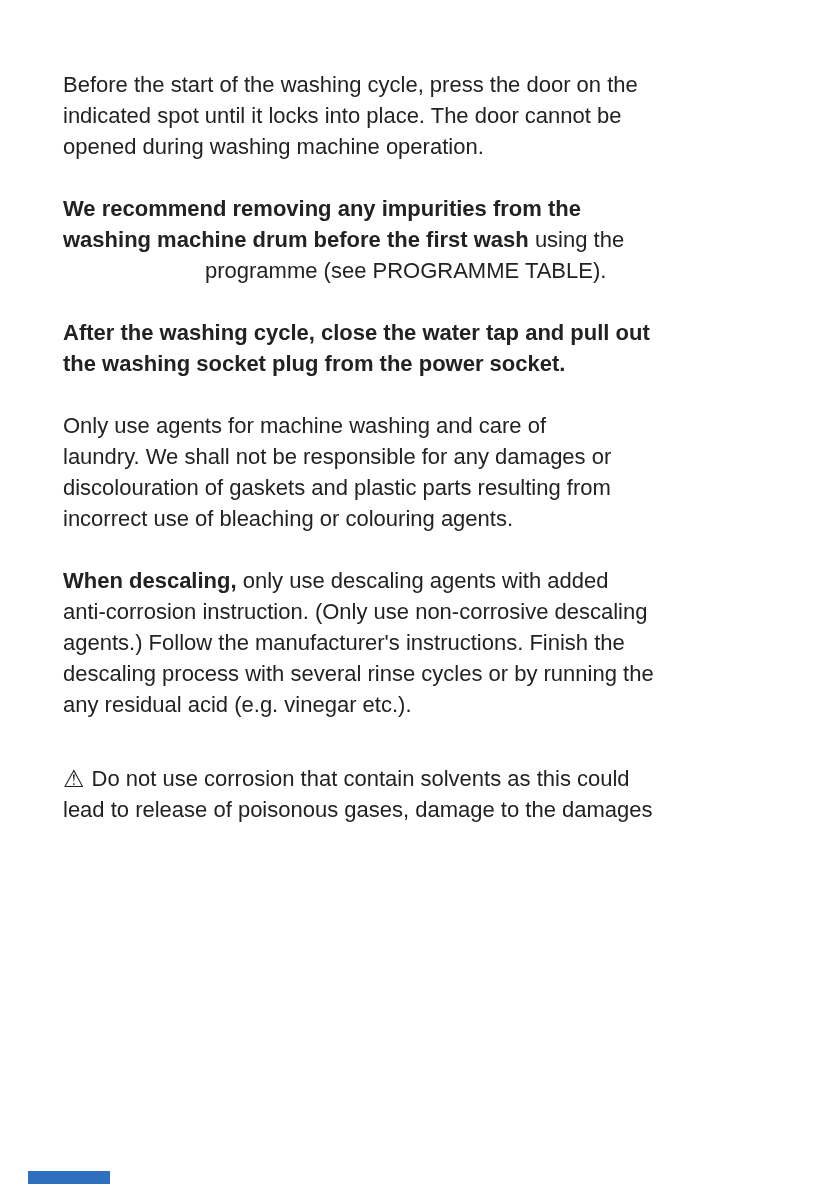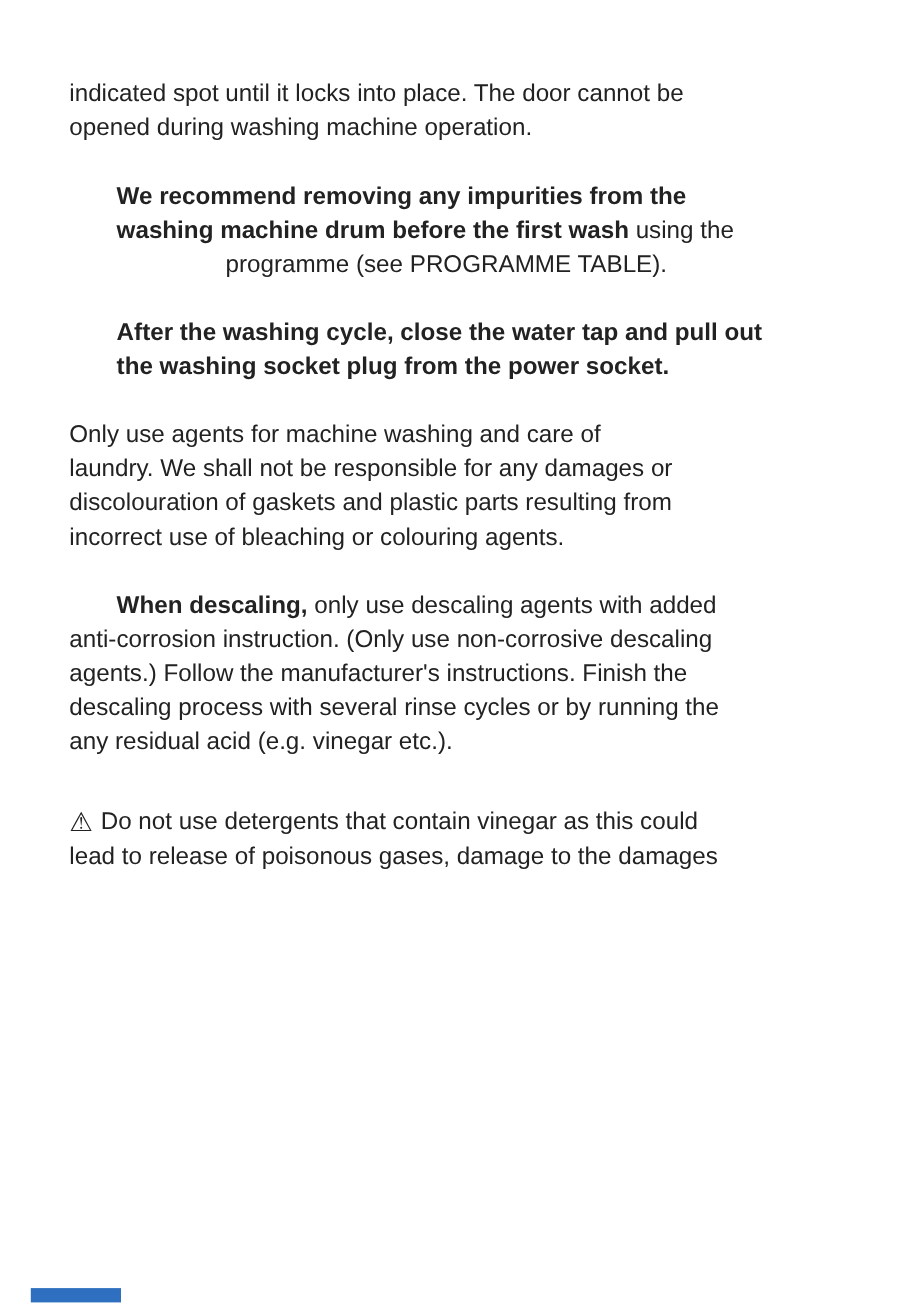--- a/index.html
+++ b/index.html
@@ -14,21 +14,21 @@
     overflow:hidden;
   }
   .content{
     position:absolute;
     left:63px;top:69px;
     width:712px;
   }
   .paragraph{margin:0 0 31px 0;}
   .paragraph.warning{margin-top:42px;}
   .line{white-space:nowrap;}
-  .bold{font-weight:bold;margin-left:43px;}
+  .bold{font-weight:bold;}
   .gap{display:inline-block;height:1px;vertical-align:baseline;}
   .warn-icon{
     font-size:24px;
     margin-right:7px;
     position:relative;
     top:1px;
   }
   .artifact{
     position:absolute;
     left:28px;
@@ -36,20 +36,21 @@
     width:82px;
     height:13px;
   }
 </style>
 </head>
 <body>
 
 <div class="page">
   <div class="content">
       <div class="paragraph">
+        <div class="line"><span>Before the start of the washing cycle, press the door on the</span></div>
         <div class="line"><span>indicated spot until it locks into place. The door cannot be</span></div>
         <div class="line"><span>opened during washing machine operation.</span></div>
       </div>
       <div class="paragraph">
         <div class="line"><span class="bold">We recommend removing any impurities from the</span></div>
         <div class="line"><span class="bold">washing machine drum before the first wash</span><span> using the</span></div>
         <div class="line"><span class="gap" style="width: 142px;"></span><span>programme (see PROGRAMME TABLE).</span></div>
       </div>
       <div class="paragraph">
         <div class="line"><span class="bold">After the washing cycle, close the water tap and pull out</span></div>
@@ -62,18 +63,18 @@
         <div class="line"><span>incorrect use of bleaching or colouring agents.</span></div>
       </div>
       <div class="paragraph">
         <div class="line"><span class="bold">When descaling,</span><span> only use descaling agents with added</span></div>
         <div class="line"><span>anti-corrosion instruction. (Only use non-corrosive descaling</span></div>
         <div class="line"><span>agents.) Follow the manufacturer's instructions. Finish the</span></div>
         <div class="line"><span>descaling process with several rinse cycles or by running the</span></div>
         <div class="line"><span>any residual acid (e.g. vinegar etc.).</span></div>
       </div>
       <div class="paragraph warning">
-        <div class="line"><span class="warn-icon">⚠</span><span>Do not use detergents that contain vinegar as this could</span></div>
+        <div class="line"><span class="warn-icon">⚠</span><span>Do not use corrosion that contain solvents as this could</span></div>
         <div class="line"><span>lead to release of poisonous gases, damage to the damages</span></div>
       </div>
     </div>
   <div class="artifact" style="background: rgb(46, 111, 192);"></div>
 </div>
 
 </body></html>

